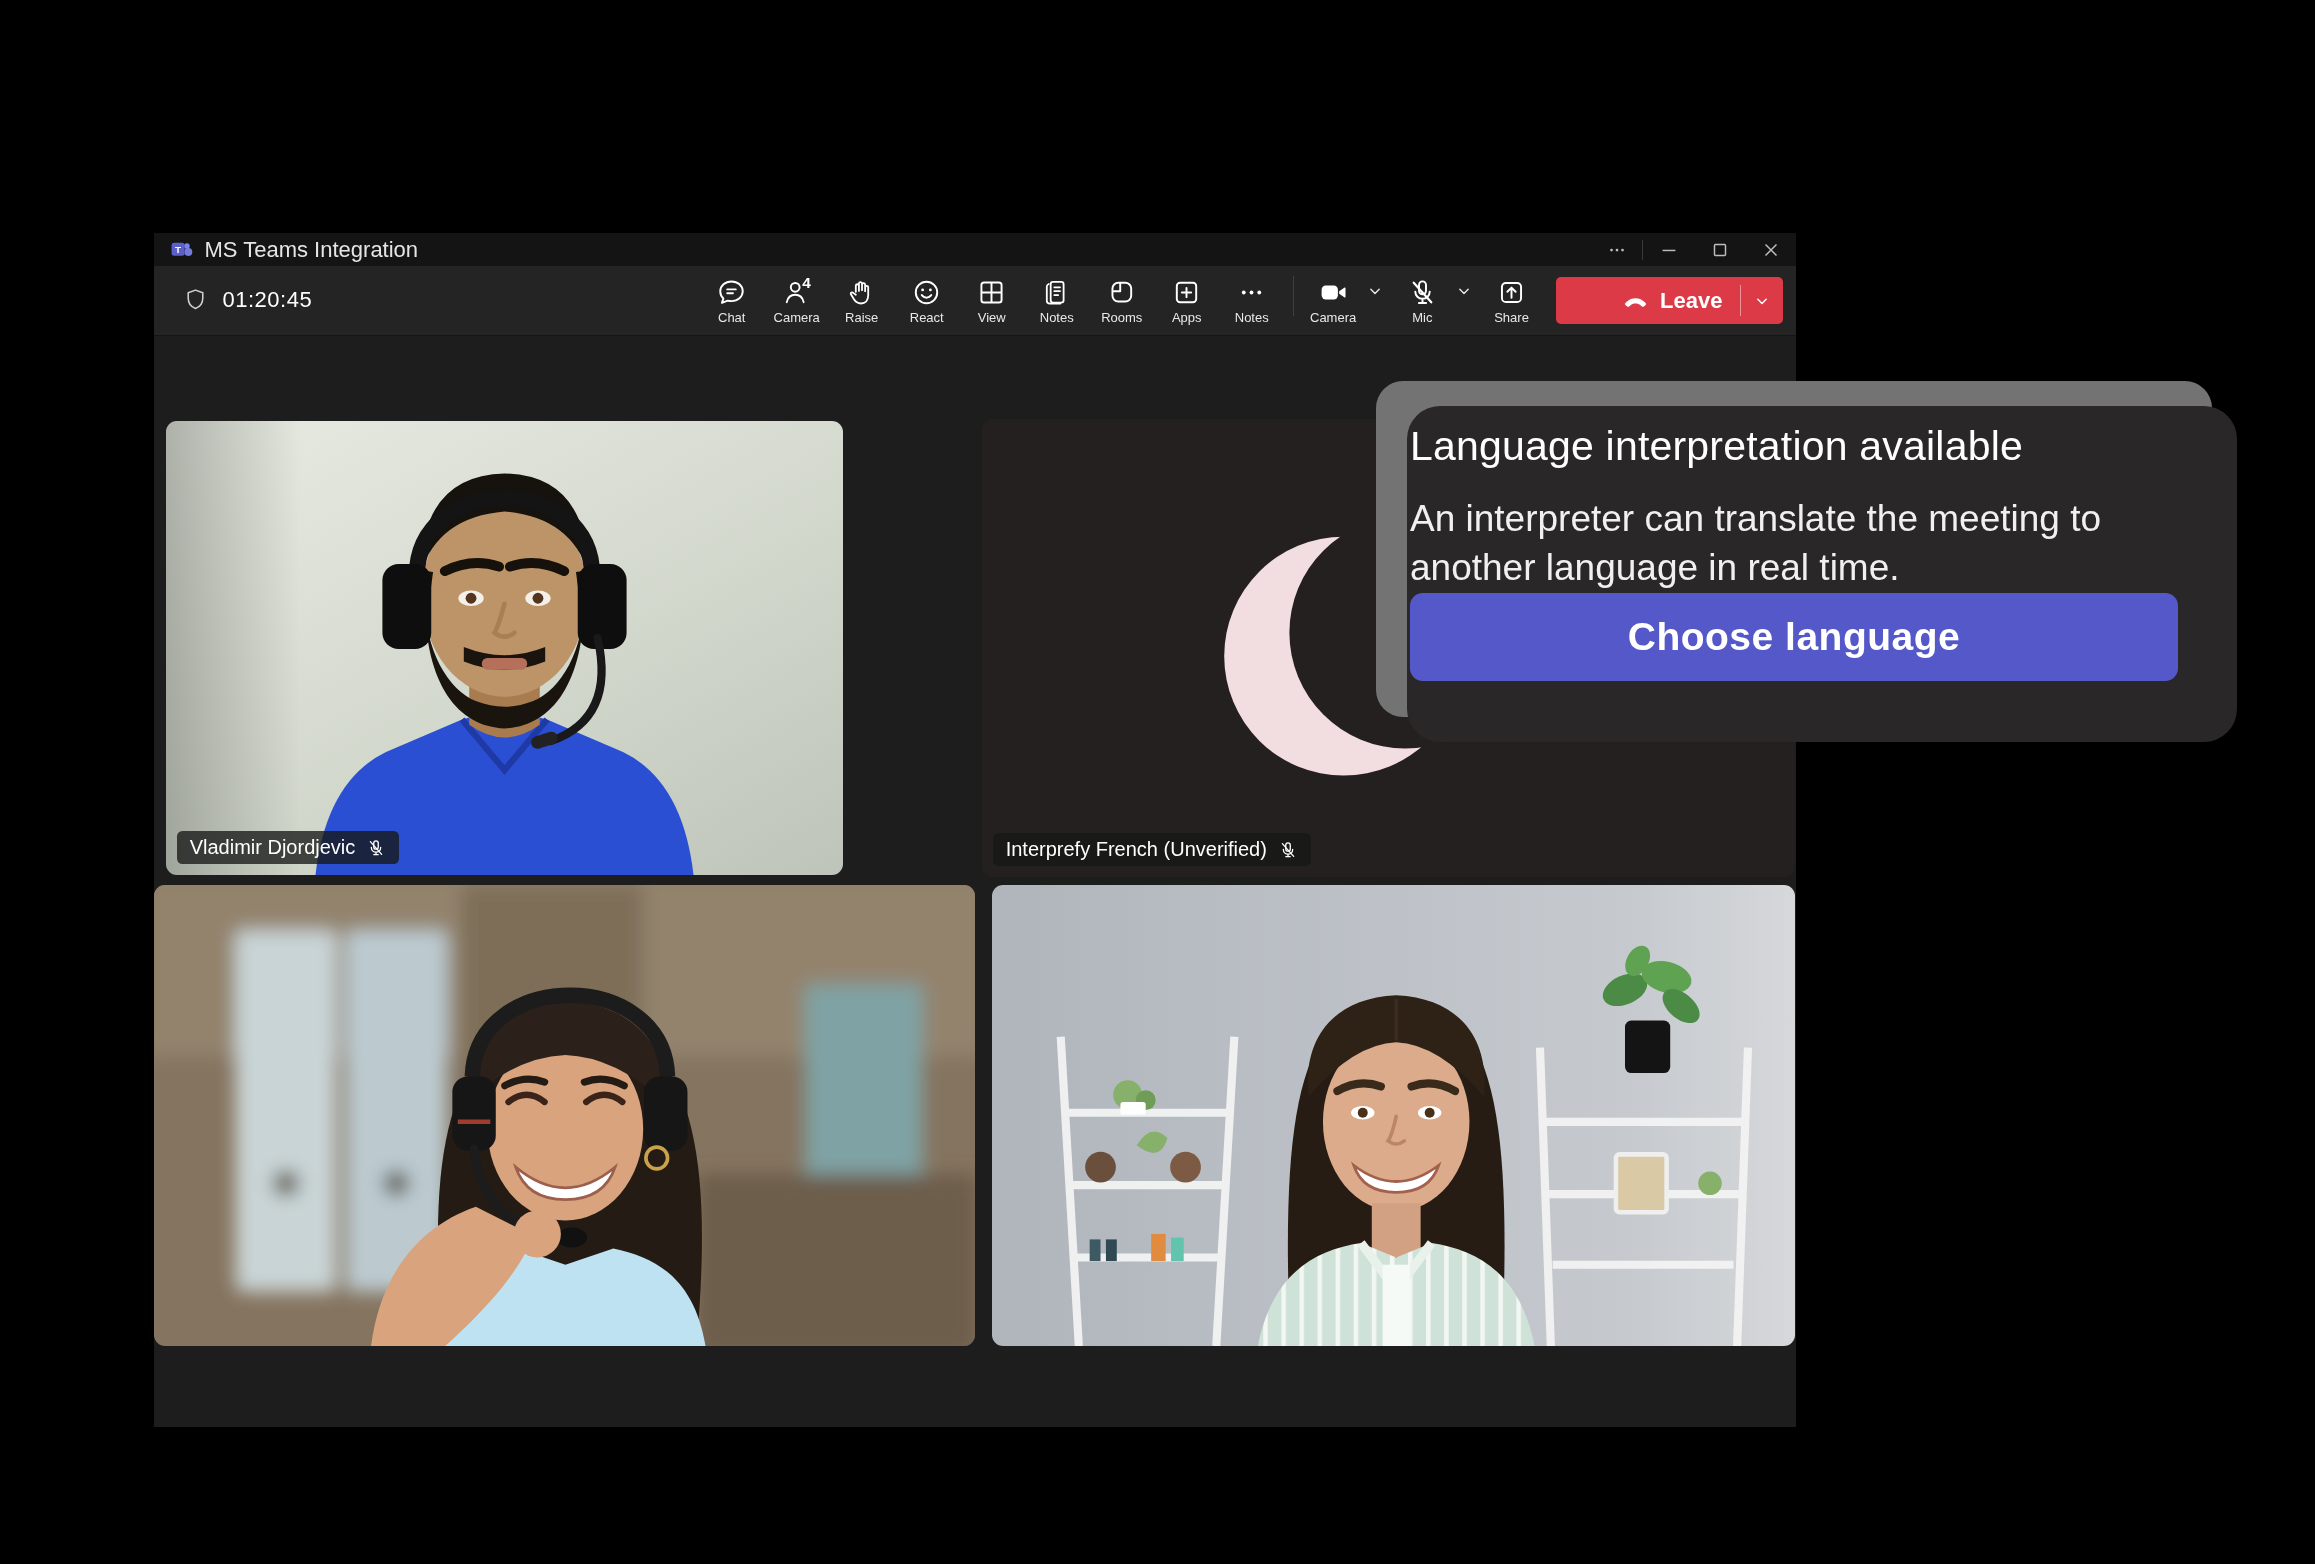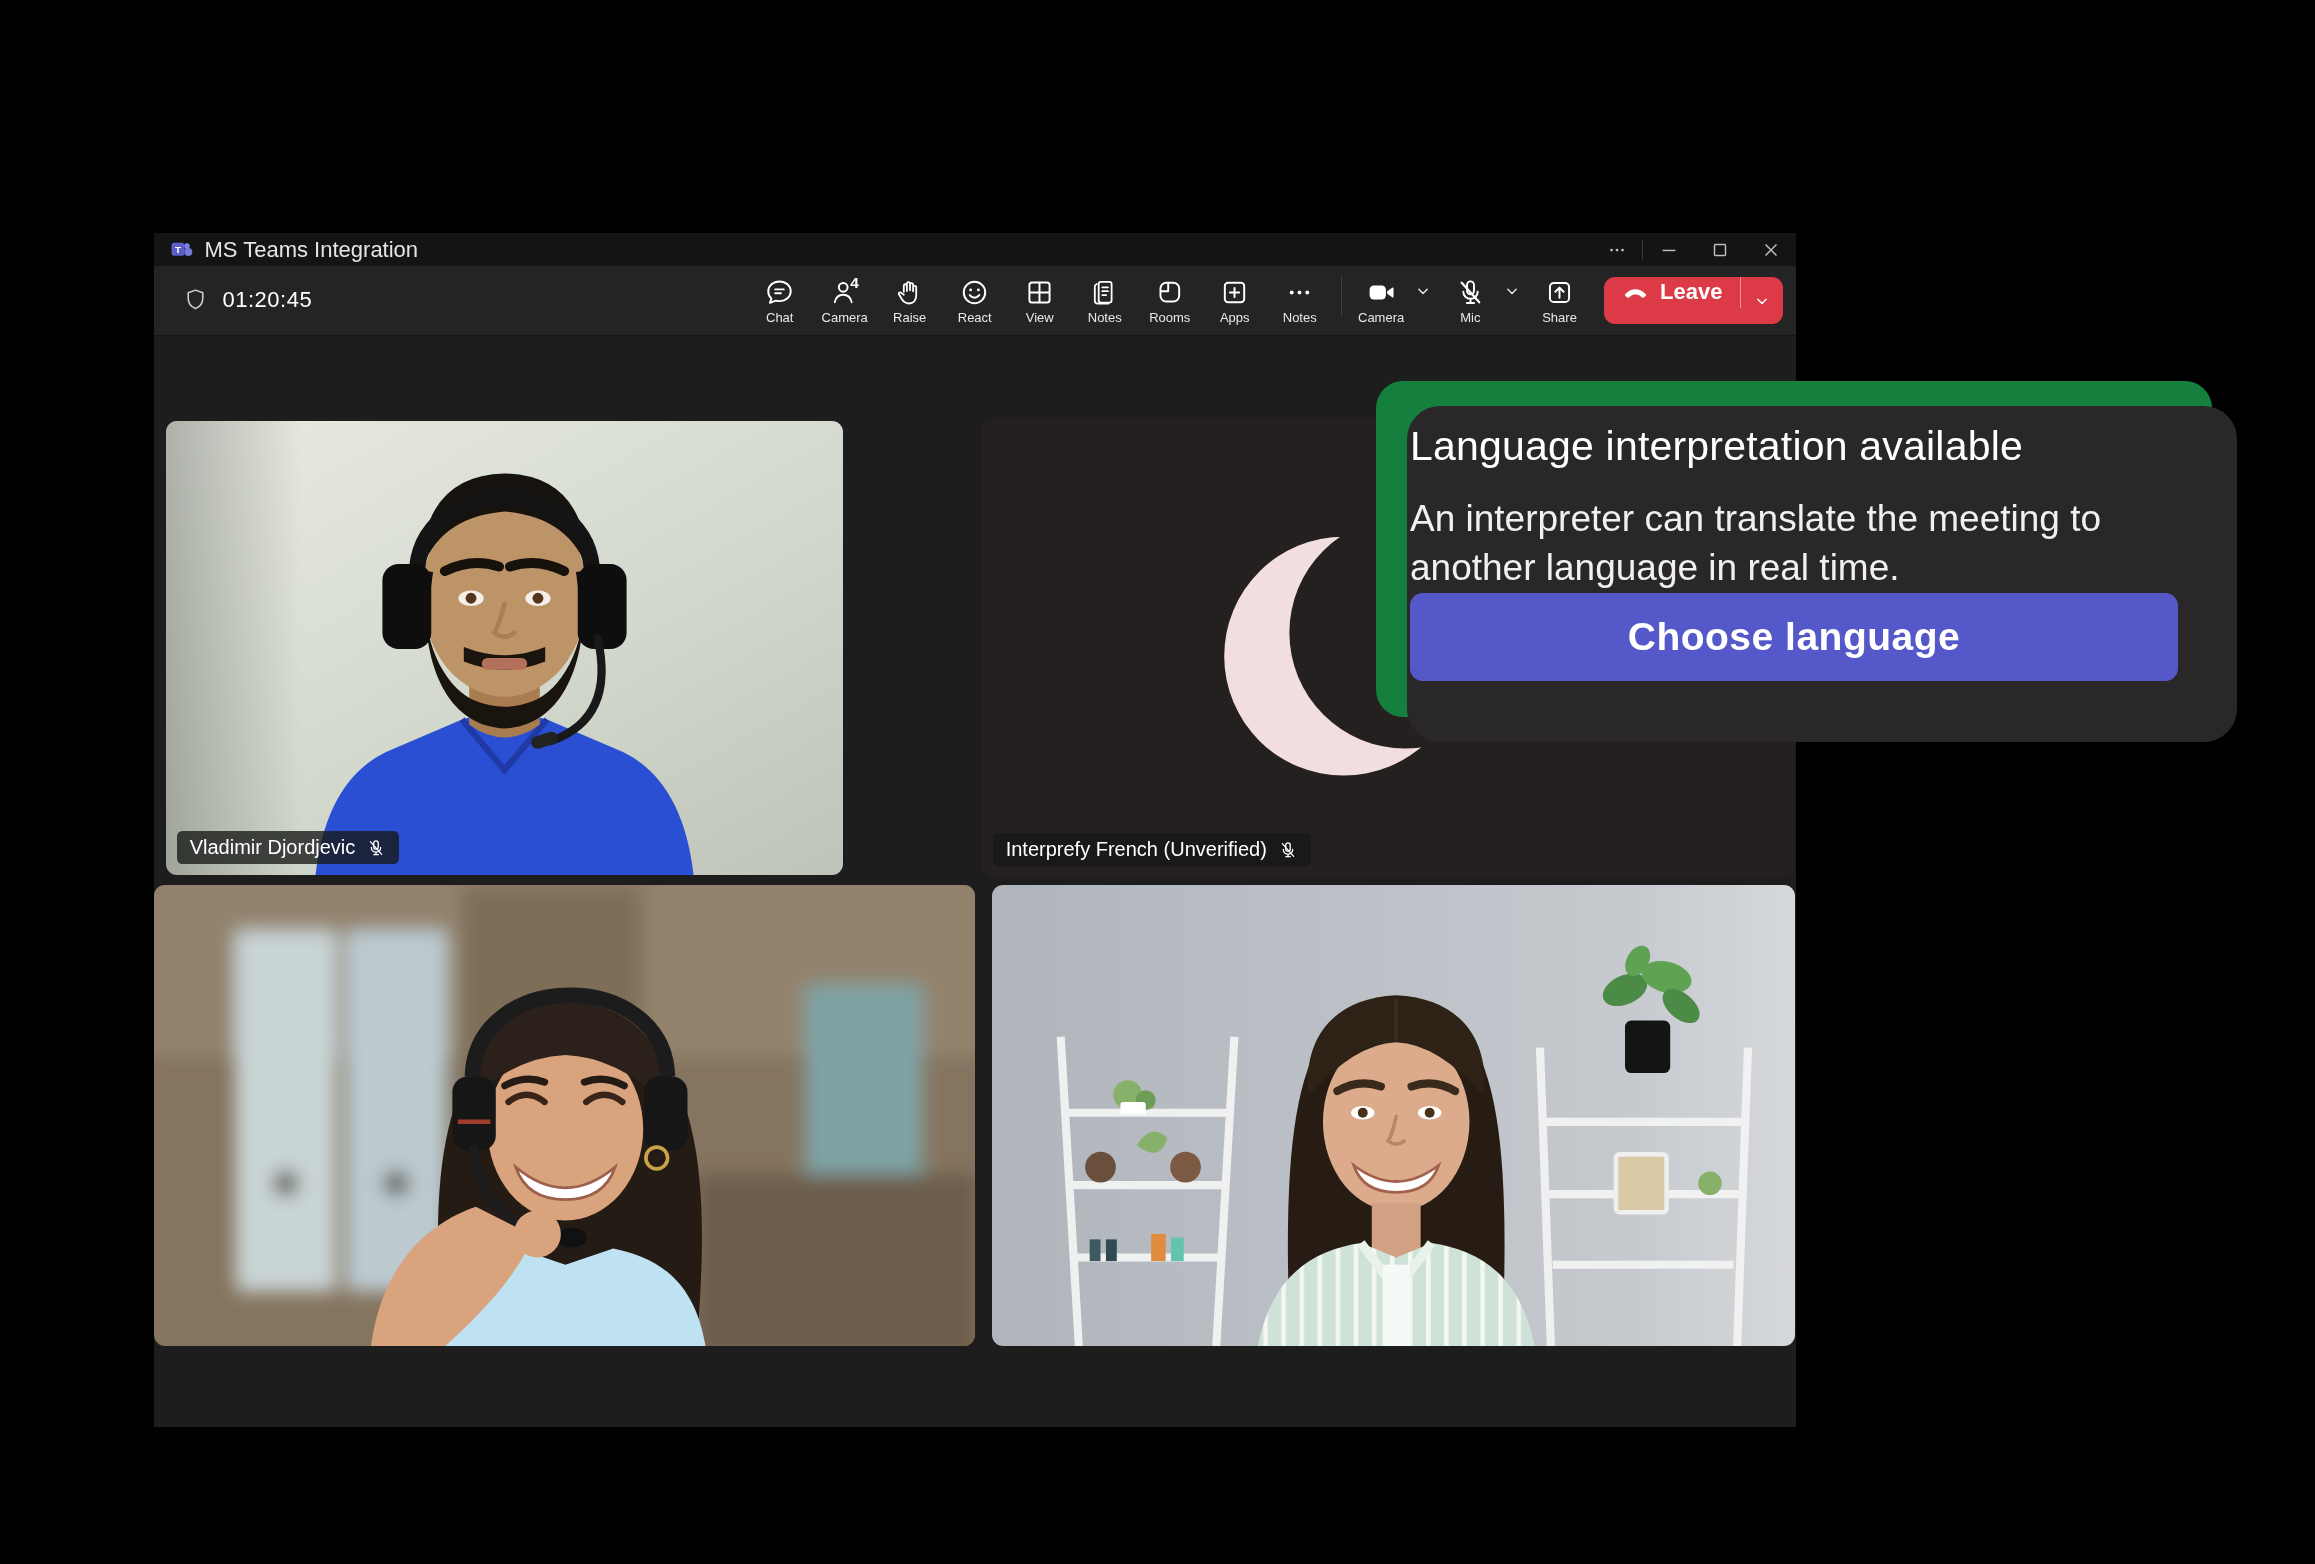--- a/index.html
+++ b/index.html
@@ -22,39 +22,39 @@
            display:flex;align-items:center;border-bottom:0.9px solid #151515;box-sizing:border-box;}
   .timer-group{display:flex;gap:14.5px;padding-left:29px;color:#fff;}
   .timer-text{font-size:22px;font-weight:500;letter-spacing:0.5px;}
   .tools{margin-left:auto;display:flex;align-items:center;padding-right:12.7px;}
   .tool-btn{width:65px;display:flex;flex-direction:column;align-items:center;gap:2.7px;color:#e8e8e8;position:relative;}
   .tool-btn svg{display:block;}
   .tool-label{font-size:13px;line-height:1;}
   .badge{position:absolute;top:-3.6px;left:38px;font-size:15.4px;font-weight:700;color:#fff;}
   .tool-sep{width:0.9px;height:40px;background:#3f3f3f;margin:0 9px 9px 9px;}
   .chev-btn{width:31px;display:flex;align-items:center;justify-content:center;margin:0 1.8px 20px -3.6px;color:#e8e8e8;}
-  .leave-btn{margin-left:14.5px;height:47px;background:#dc3a46;border-radius:11px;display:flex;align-items:flex-start;color:#fff;overflow:hidden;}
+  .leave-btn{margin-left:14.5px;height:47px;background:#dc3a46;border-radius:5px;display:flex;align-items:center;color:#fff;overflow:hidden;padding-left:48px;}
   .leave-main{display:flex;align-items:center;gap:11px;padding:0 18px;}
   .leave-text{font-size:22px;font-weight:700;}
   .leave-sep{width:0.9px;height:31px;background:rgba(255,255,255,.45);}
   .leave-chev{width:42px;height:100%;display:flex;align-items:center;justify-content:center;}
 
   
   .tile{position:absolute;border-radius:11px;overflow:hidden;background:#111;}
   .tile svg{display:block;width:100%;height:100%;}
   .t1{left:166px;top:421px;width:677px;height:454px;}
   .t2{left:982px;top:419px;width:813px;height:458px;background:#252020;}
   .t3{left:154px;top:885px;width:821px;height:461px;}
   .t4{left:992px;top:885px;width:803px;height:461px;}
   .name-label{position:absolute;left:11px;bottom:11px;height:33px;display:flex;align-items:center;gap:11px;
               background:rgba(22,24,22,.78);border-radius:5.4px;padding:0 12.7px;color:#fff;font-size:20px;}
 
   
   .tooltip{position:absolute;left:1376px;top:381px;width:836px;box-sizing:border-box;
-           background:#15803d;border-radius:27px;padding:42px 34px 36px 34px;z-index:5;}
+           background:#737373;border-radius:27px;padding:42px 34px 36px 34px;z-index:5;}
   .tooltip::before{content:"";position:absolute;left:31px;top:25px;right:-25px;bottom:-25px;
                    background:#2a2728;border-radius:33px;z-index:-1;}
   .tooltip h2{margin:0;color:#fff;font-size:41px;font-weight:500;letter-spacing:0.2px;}
   .tooltip p{margin:25px 0 0 0;color:#f1eff0;font-size:37px;font-weight:400;line-height:1.32;max-width:715px;}
   .choose-btn{display:block;width:100%;height:88px;border:none;border-radius:12.7px;
               background:#5458c8;color:#fff;font-size:39px;font-weight:700;letter-spacing:0.5px;
               font-family:"Liberation Sans","DejaVu Sans",sans-serif;}
 </style>
 </head>
 <body>

